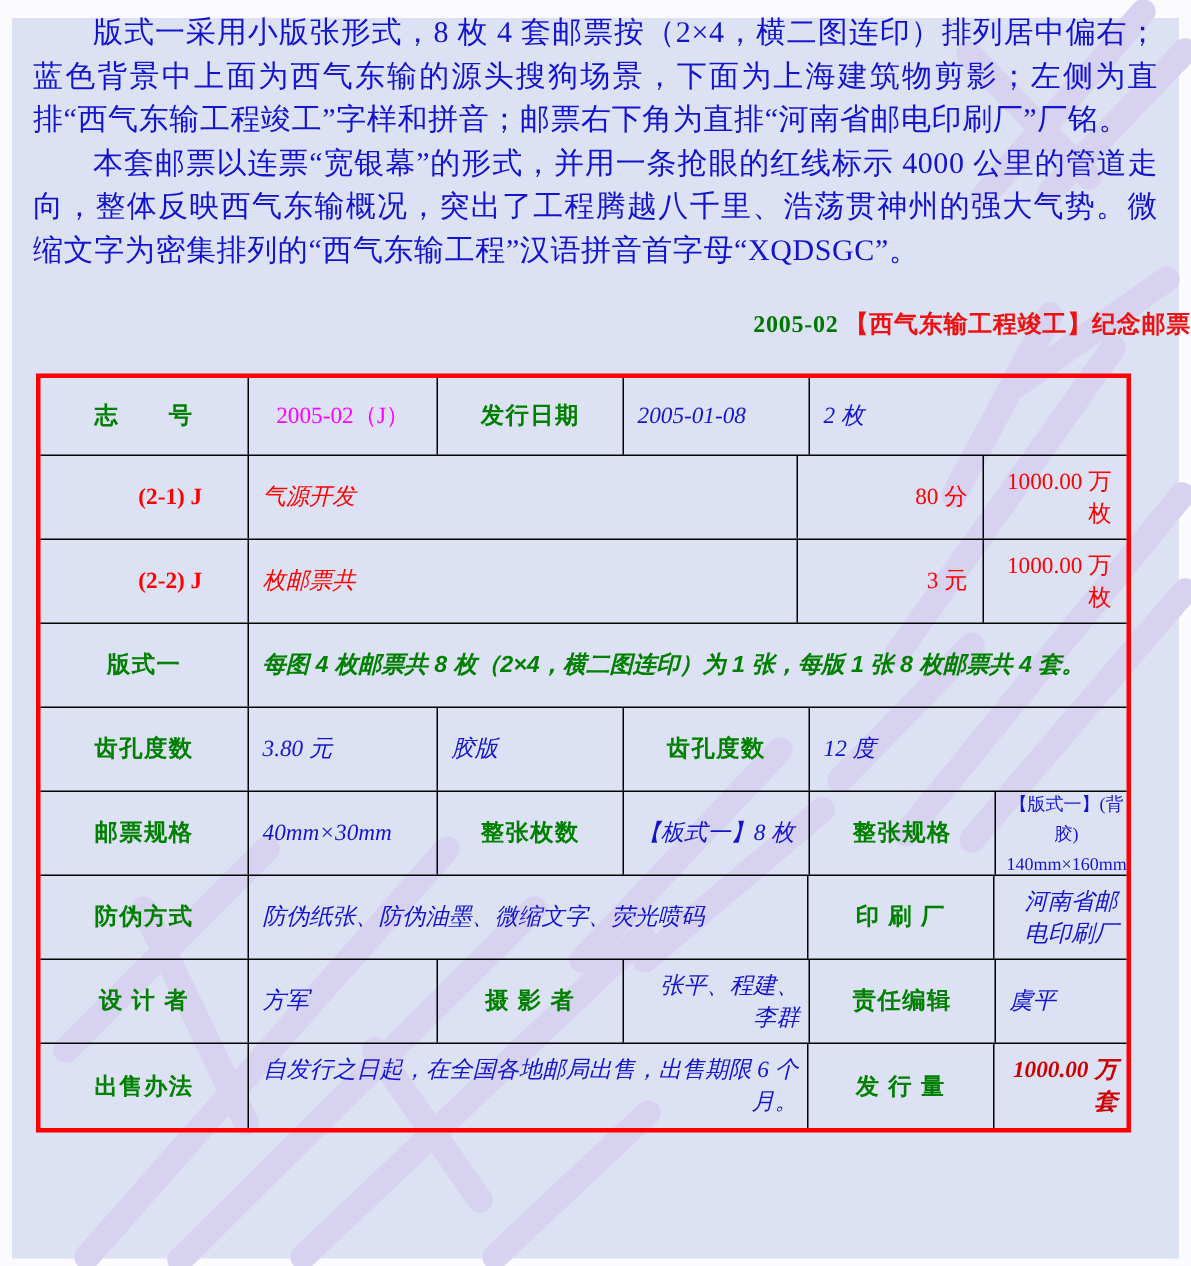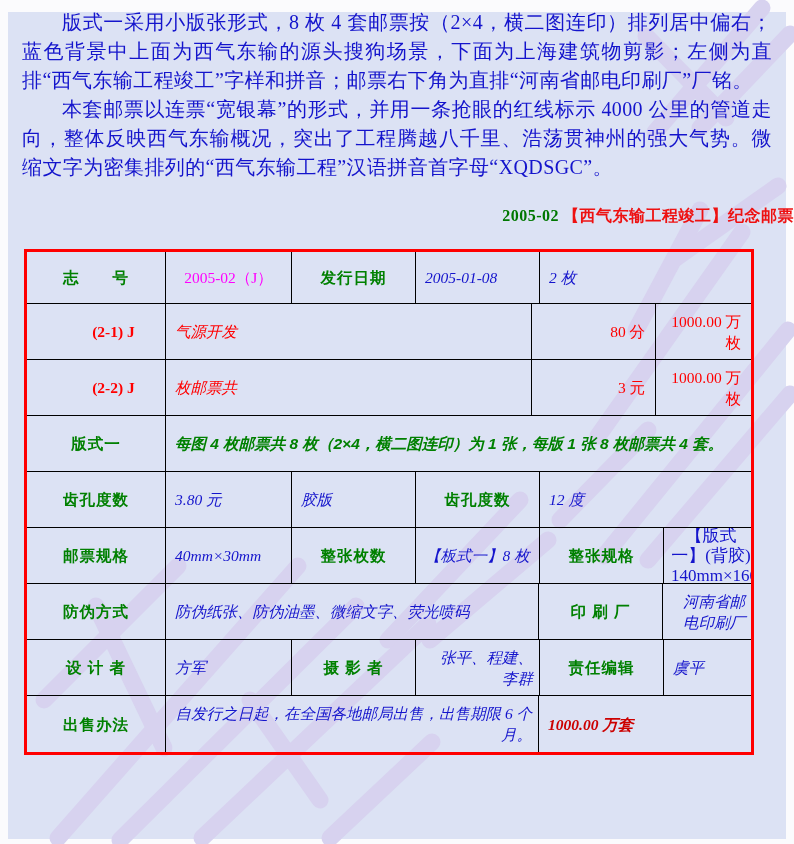--- a/index.html
+++ b/index.html
@@ -96,21 +96,21 @@
   .left{justify-content:flex-start;text-align:right;padding-left:9px;padding-right:6px;font-style:italic;}
   .right{justify-content:flex-end;text-align:right;padding-right:10px;}
   .magenta{color:var(--serial-magenta);font-weight:normal;}
   .red{color:var(--stamp-red);}
   .redbold{color:var(--stamp-red);font-weight:bold;padding-left:35px;}
   .greenbold{
     font-family:"Liberation Sans","DejaVu Sans",sans-serif;
     color:var(--label-green);font-weight:bold;
   }
   .darkred{color:var(--issue-dark-red);font-weight:bold;}
-  .twoline{flex-direction:column;align-items:flex-start;justify-content:center;padding-left:7px;font-size:17px;line-height:20px;}
+  .twoline{flex-direction:column;align-items:flex-start;justify-content:center;padding-left:7px;font-size:12px;line-height:20px;}
 </style>
 </head>
 <body>
 
 <div class="page-inner"></div>
 
 <svg class="watermark" viewBox="0 0 794 844" xmlns="http://www.w3.org/2000/svg">
   <g stroke="currentColor" stroke-width="17" stroke-linecap="round" fill="none">
 
     <path d="M655,132 L762,8"></path>
@@ -205,17 +205,18 @@
       <div class="td c2 val left">方军</div>
       <div class="td c3 lbl">摄 影 者</div>
       <div class="td c4 val left">张平、程建、李群</div>
       <div class="td c5 lbl">责任编辑</div>
       <div class="td c6 val left">虞平</div>
     </div>
 
     <div class="tr">
       <div class="td c1 lbl">出售办法</div>
       <div class="td c2span val left">自发行之日起，在全国各地邮局出售，出售期限 6 个月。</div>
+      <div class="td c5 lbl">发 行 量</div>
       <div class="td cfill darkred left">1000.00 万套</div>
     </div>
 
   </div>
 </div>
 
 </body></html>

